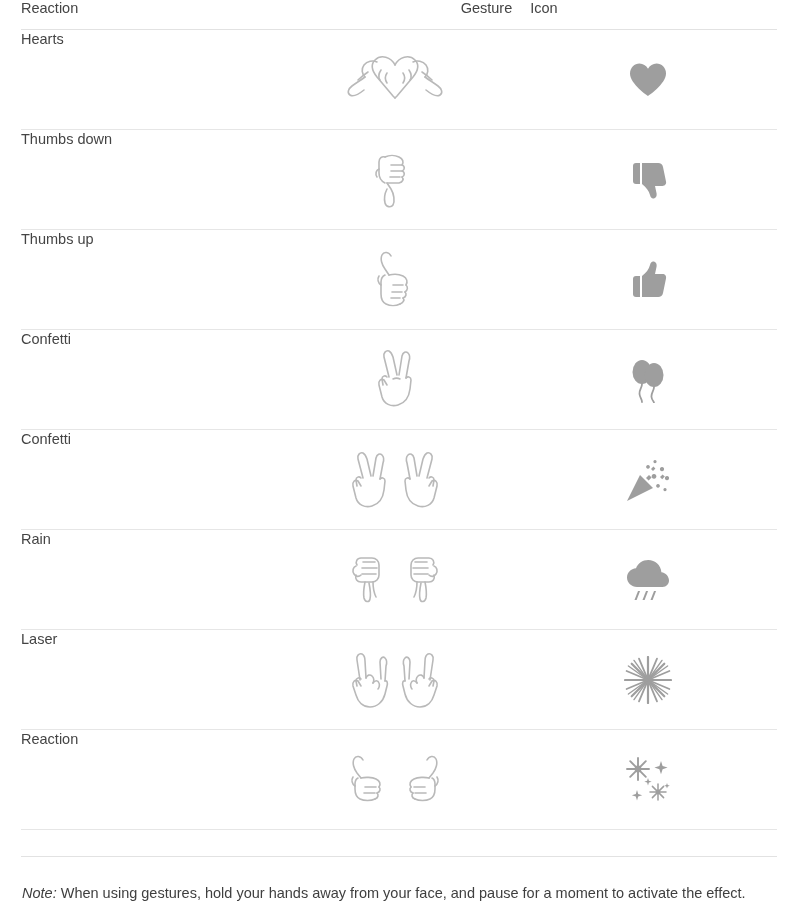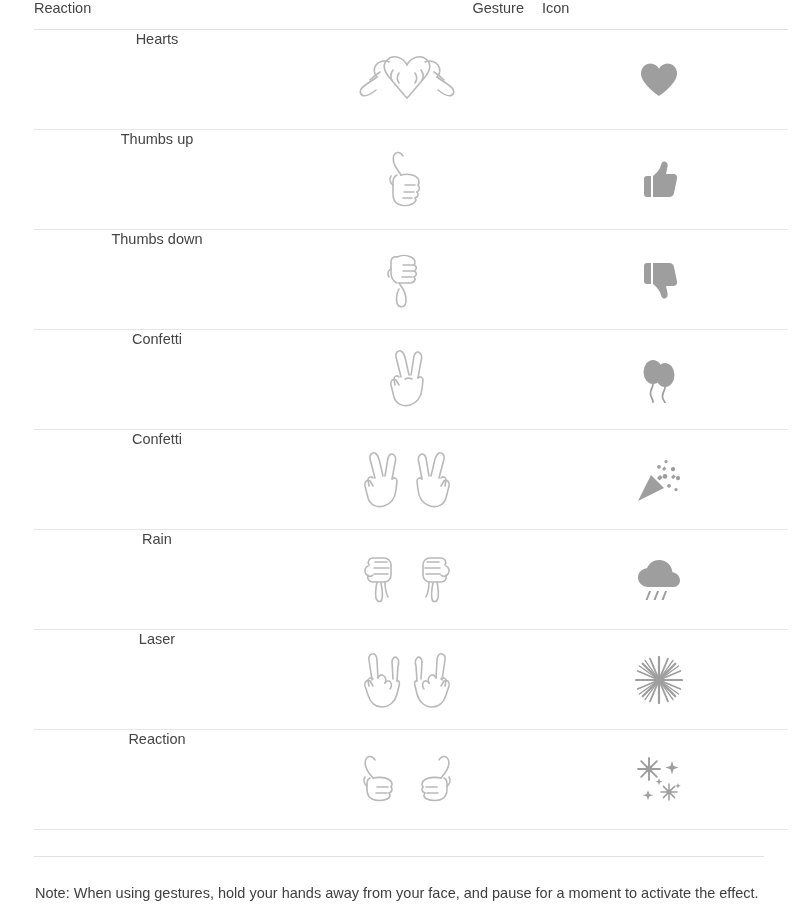--- a/index.html
+++ b/index.html
@@ -10,21 +10,21 @@
   body {
     width: 798px;
     min-height: 919px;
     font-family: "Liberation Sans", sans-serif;
     color: #444444;
     -webkit-font-smoothing: antialiased;
   }
   .page {
     width: 798px;
     box-sizing: border-box;
-    padding: 0 34px;
+    padding: 0 21px;
   }
   table.reactions {
     width: 100%;
     border-collapse: collapse;
     table-layout: fixed;
   }
   table.reactions col.c-reaction { width: 246px; }
   table.reactions col.c-gesture  { width: 244px; }
   table.reactions col.c-icon     { width: 264px; }
 
@@ -44,21 +44,20 @@
     border-bottom: 1px solid #e6e6e6;
     vertical-align: top;
     padding: 0;
     height: 99px;
   }
   td.cell-reaction {
     font-size: 14.5px;
     color: #444444;
     padding: 17px 0 0 1px;
     line-height: 1.3;
-    text-align: center;
   }
   td.cell-gesture, td.cell-icon {
     text-align: center;
   }
   .gesture-wrap {
     display: flex;
     align-items: center;
     justify-content: center;
     gap: 8px;
     height: 99px;
@@ -87,20 +86,21 @@
   .note {
     padding: 0 1px;
     margin-top: 26px;
     border-top: 1px solid #e2e2e2;
     padding-top: 24px;
     font-size: 14.5px;
     line-height: 1.75;
     color: #3f3f3f;
   }
   .note .lead {
+    font-style: italic;
     text-align: right;
   }
 </style>
 </head>
 <body>
 
 <div class="page">
 
   <table class="reactions">
     <colgroup>
@@ -144,20 +144,52 @@
             <span class="glyph">
               <svg width="40" height="36" viewBox="0 0 40 36">
                 <path class="solid" d="M20 34 C20 34 2 22 2 11.5 C2 5.5 6.5 1.5 11.5 1.5 C15 1.5 18.2 3.6 20 6.7 C21.8 3.6 25 1.5 28.5 1.5 C33.5 1.5 38 5.5 38 11.5 C38 22 20 34 20 34 Z"></path>
               </svg>
             </span>
           </div>
         </td>
       </tr>
 
       <tr>
+        <td class="cell-reaction">Thumbs down</td>
+        <td class="cell-gesture">
+          <div class="gesture-wrap">
+            <span class="hand">
+              <svg width="52" height="62" viewBox="0 0 52 62">
+                <path d="M16 8 C13 7, 10 9, 10 13 L10 24 C10 28, 12 32, 16 34"></path>
+                <path d="M16 8 C20 6, 26 6, 30 8 C34 10, 35 13, 33 16"></path>
+                <path d="M33 16 C36 17, 36 21, 33 22"></path>
+                <path d="M33 22 C36 23, 36 27, 33 28"></path>
+                <path d="M33 28 C35 30, 34 33, 30 34 L18 34"></path>
+                <path d="M18 34 L22 40 C25 45, 26 52, 24 56 C22 59, 17 58, 16 54 C15 50, 16 44, 18 40"></path>
+                <path d="M22 16 L32 16"></path>
+                <path d="M22 22 L32 22"></path>
+                <path d="M21 28 L31 28"></path>
+                <path d="M10 20 C7 21, 6 25, 8 28"></path>
+              </svg>
+            </span>
+          </div>
+        </td>
+        <td class="cell-icon">
+          <div class="icon-wrap">
+            <span class="glyph">
+              <svg width="40" height="40" viewBox="0 0 40 40">
+                <path class="solid" d="M12 3 L12 24 L8 24 C6 24 5 23 5 21 L5 6 C5 4 6 3 8 3 Z"></path>
+                <path class="solid" d="M14 3 L30.2 3 C32.6 3 34.6 4.6 35 7 L38 21.6 C38.6 24 37 26 34.5 26 L27 26 L28.6 33.5 C29 36 28 37.8 26 38.4 C24 39 22.6 37.6 22 35 C21 31 18 27 14 24 Z"></path>
+              </svg>
+            </span>
+          </div>
+        </td>
+      </tr>
+
+      <tr>
         <td class="cell-reaction">Thumbs up</td>
         <td class="cell-gesture">
           <div class="gesture-wrap">
             <span class="hand">
               <svg width="52" height="62" viewBox="0 0 52 62">
                 <path d="M22 7 C20 3, 15 2, 13 6 C11 10, 13 16, 16 20 L20 26"></path>
                 <path d="M20 26 C24 25, 30 25, 34 27 C38 29, 39 33, 37 36"></path>
                 <path d="M37 36 C39 38, 39 41, 36 43"></path>
                 <path d="M36 43 C38 45, 37 48, 34 49"></path>
                 <path d="M34 49 C36 51, 34 54, 31 55"></path>
@@ -169,52 +201,20 @@
               </svg>
             </span>
           </div>
         </td>
         <td class="cell-icon">
           <div class="icon-wrap">
             <span class="glyph">
               <svg width="40" height="40" viewBox="0 0 40 40">
                 <path class="solid" d="M12 16 L12 37 L8 37 C6 37 5 36 5 34 L5 19 C5 17 6 16 8 16 Z"></path>
                 <path class="solid" d="M14 16 C18 13 21 9 22 5 C22.6 2.4 24 1 26 1.6 C28 2.2 29 4 28.6 6.5 L27 14 L34.5 14 C37 14 38.6 16 38 18.4 L35 33 C34.6 35.4 32.6 37 30.2 37 L14 37 Z"></path>
-              </svg>
-            </span>
-          </div>
-        </td>
-      </tr>
-
-      <tr>
-        <td class="cell-reaction">Thumbs down</td>
-        <td class="cell-gesture">
-          <div class="gesture-wrap">
-            <span class="hand">
-              <svg width="52" height="62" viewBox="0 0 52 62">
-                <path d="M16 8 C13 7, 10 9, 10 13 L10 24 C10 28, 12 32, 16 34"></path>
-                <path d="M16 8 C20 6, 26 6, 30 8 C34 10, 35 13, 33 16"></path>
-                <path d="M33 16 C36 17, 36 21, 33 22"></path>
-                <path d="M33 22 C36 23, 36 27, 33 28"></path>
-                <path d="M33 28 C35 30, 34 33, 30 34 L18 34"></path>
-                <path d="M18 34 L22 40 C25 45, 26 52, 24 56 C22 59, 17 58, 16 54 C15 50, 16 44, 18 40"></path>
-                <path d="M22 16 L32 16"></path>
-                <path d="M22 22 L32 22"></path>
-                <path d="M21 28 L31 28"></path>
-                <path d="M10 20 C7 21, 6 25, 8 28"></path>
-              </svg>
-            </span>
-          </div>
-        </td>
-        <td class="cell-icon">
-          <div class="icon-wrap">
-            <span class="glyph">
-              <svg width="40" height="40" viewBox="0 0 40 40">
-                <path class="solid" d="M12 3 L12 24 L8 24 C6 24 5 23 5 21 L5 6 C5 4 6 3 8 3 Z"></path>
-                <path class="solid" d="M14 3 L30.2 3 C32.6 3 34.6 4.6 35 7 L38 21.6 C38.6 24 37 26 34.5 26 L27 26 L28.6 33.5 C29 36 28 37.8 26 38.4 C24 39 22.6 37.6 22 35 C21 31 18 27 14 24 Z"></path>
               </svg>
             </span>
           </div>
         </td>
       </tr>
 
       <tr>
         <td class="cell-reaction">Confetti</td>
         <td class="cell-gesture">
           <div class="gesture-wrap">

